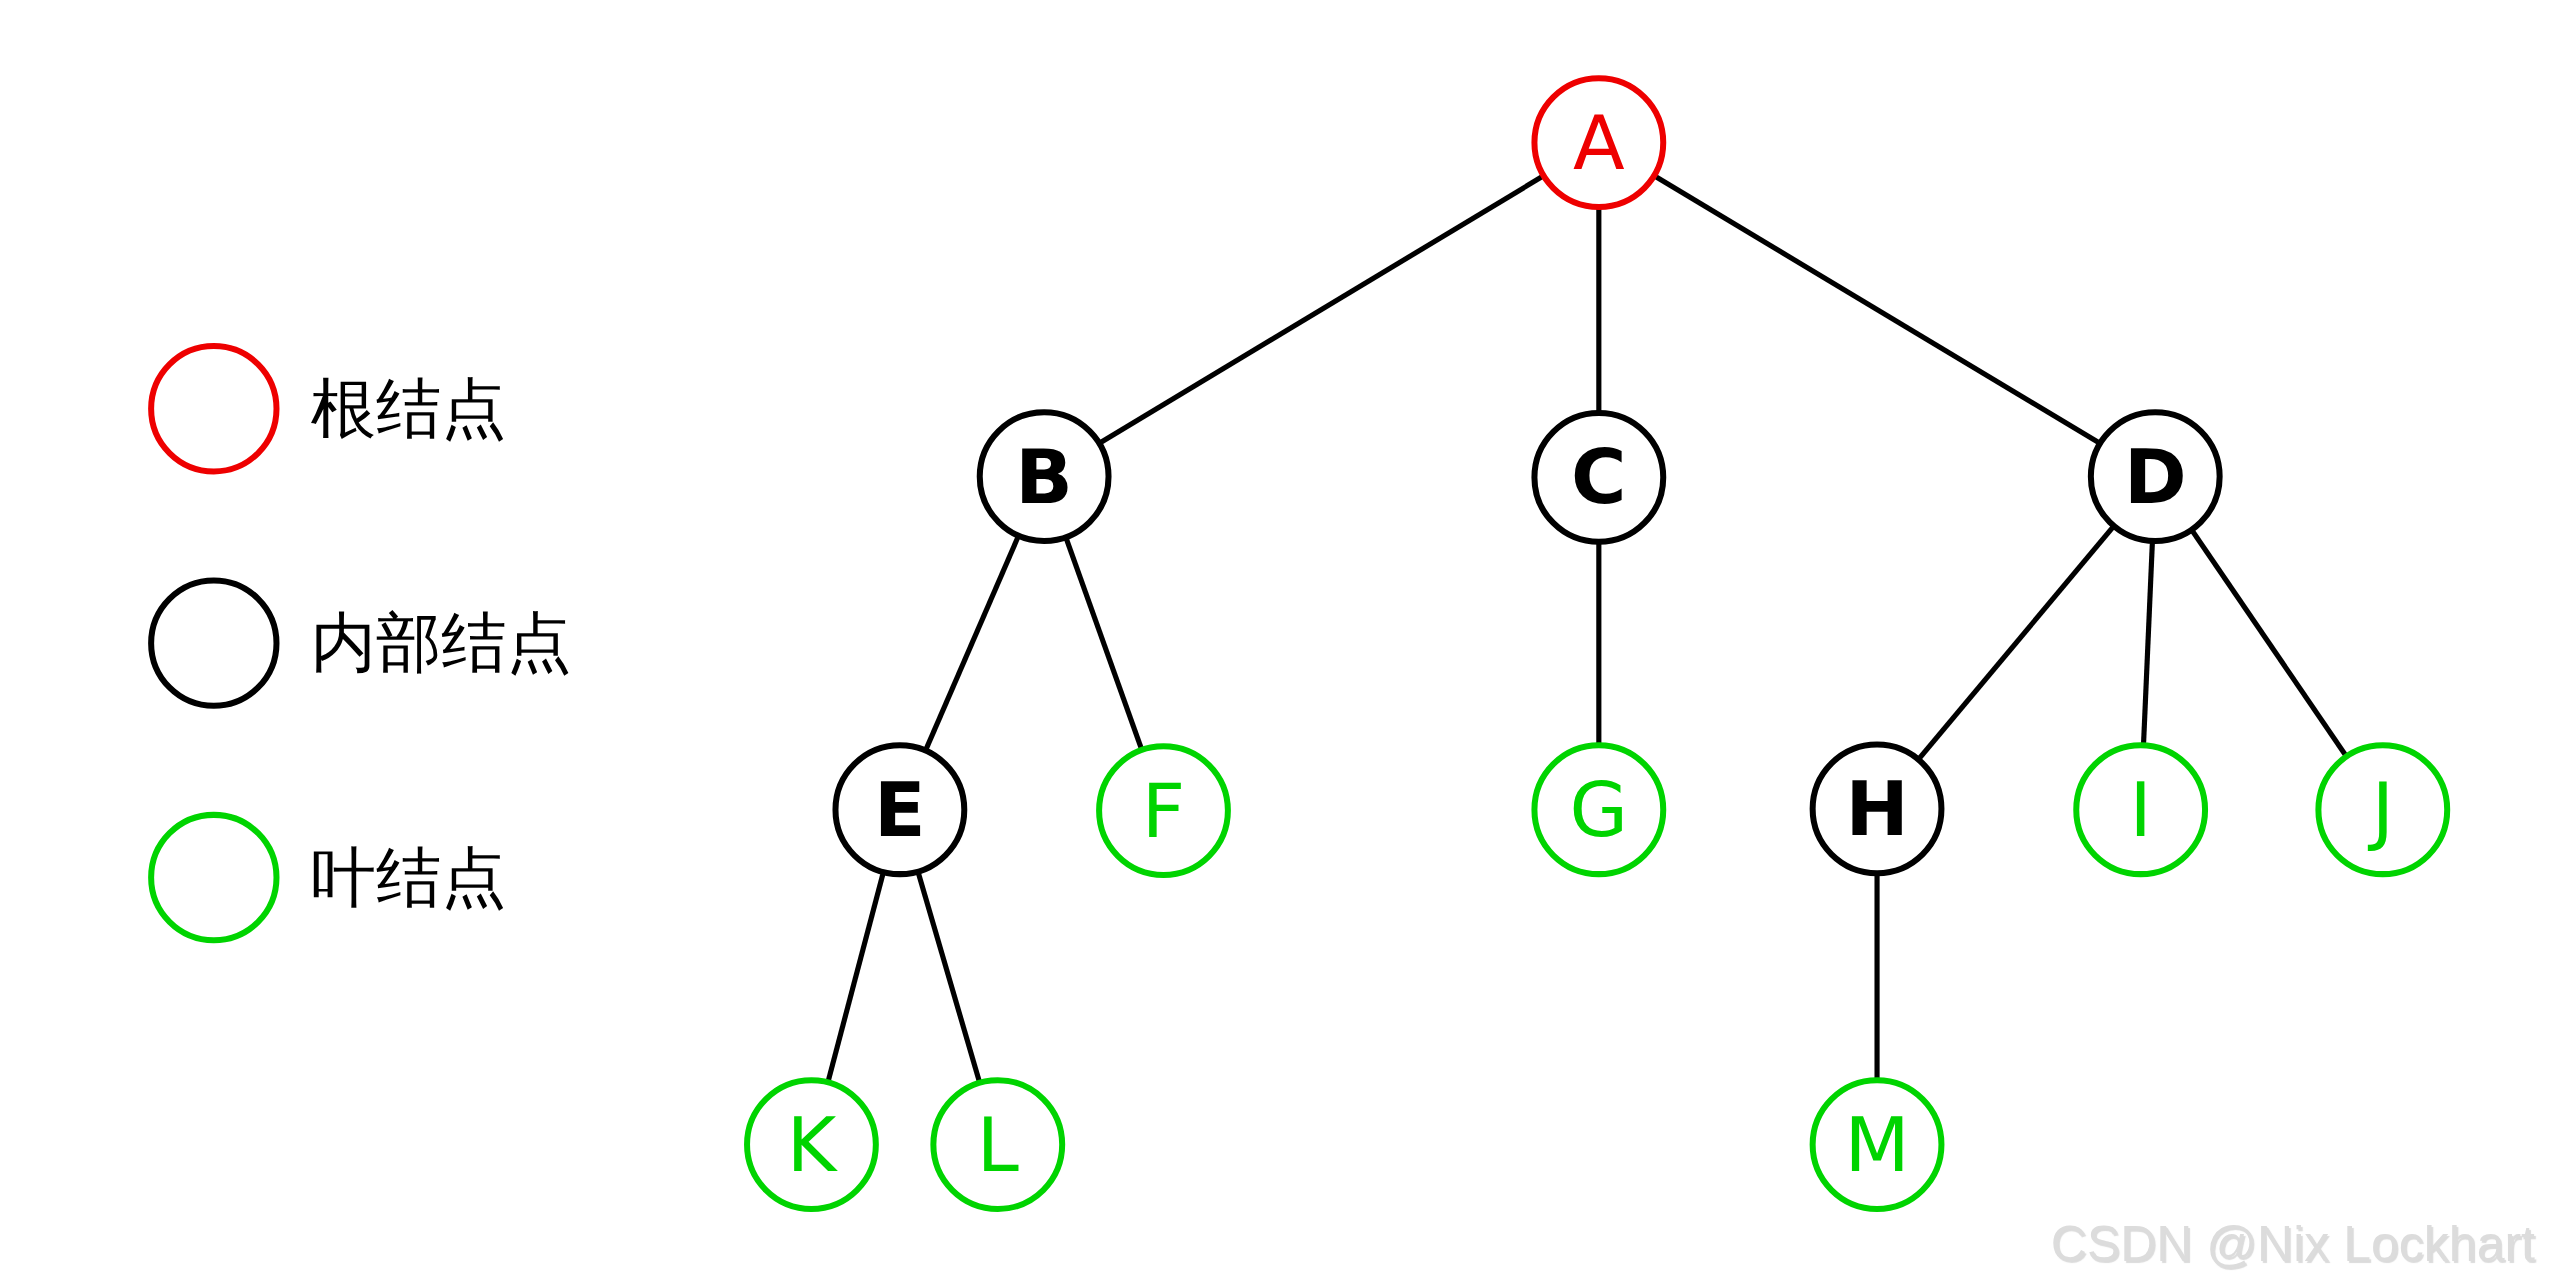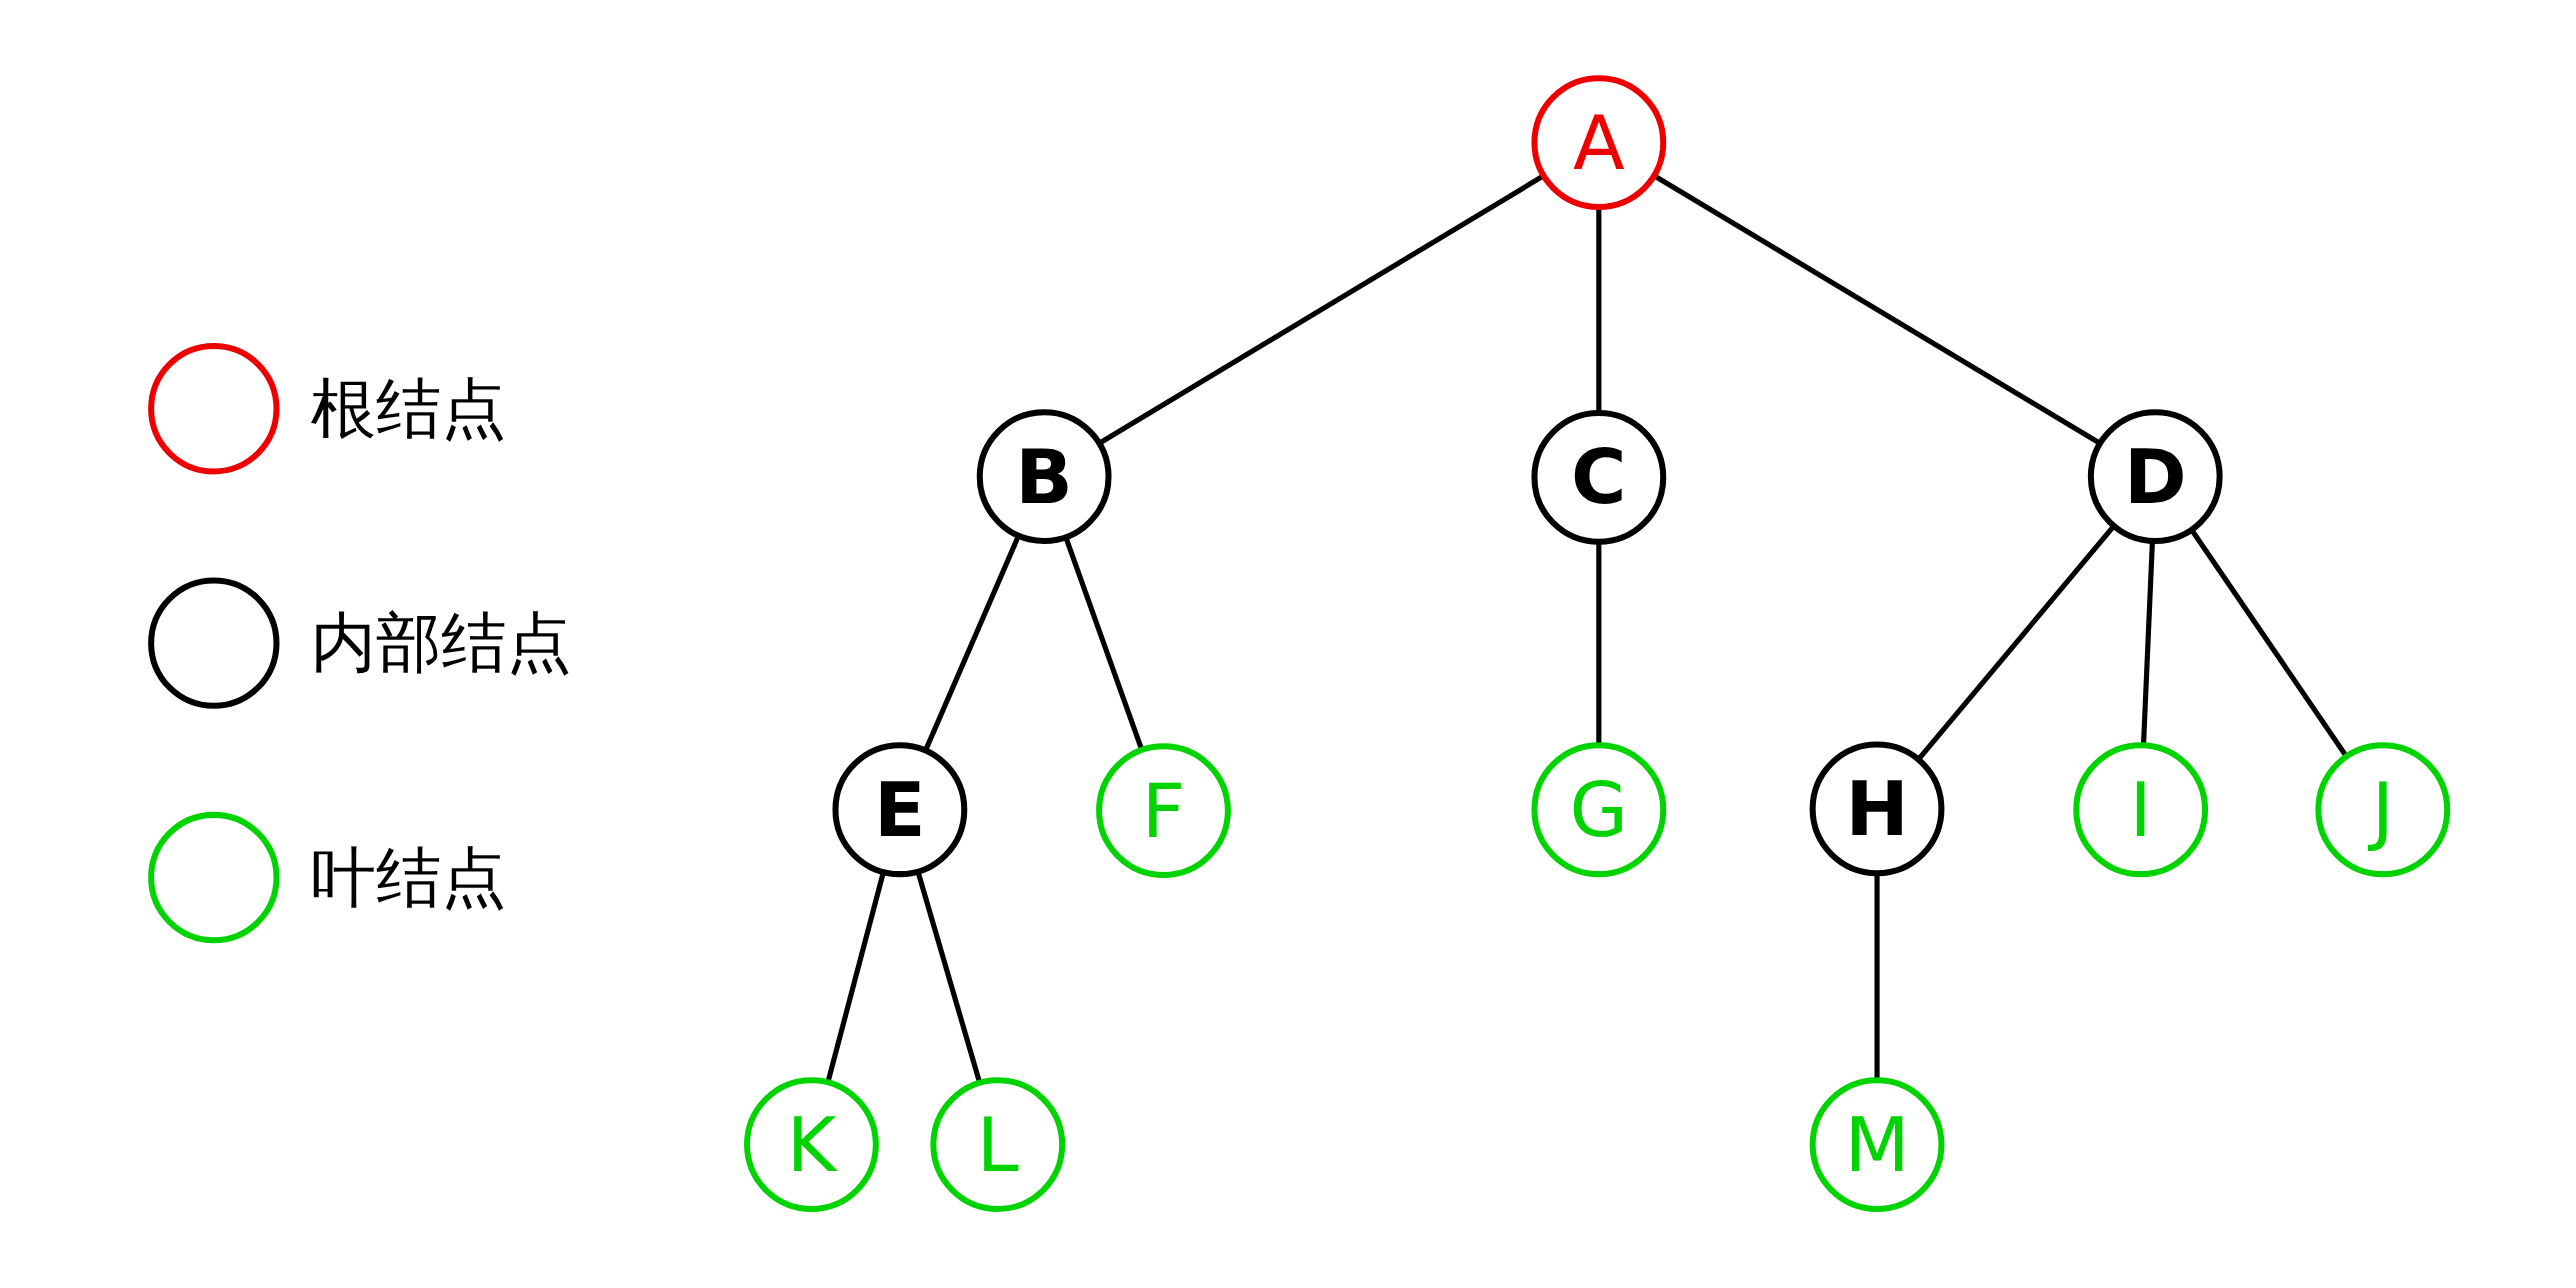--- a/index.html
+++ b/index.html
@@ -89,14 +89,15 @@
       <text x="1162" y="1333" fill="#00d400" text-anchor="middle" dominant-baseline="central" class="node-letter">L</text>
       <circle cx="2186" cy="1333" r="75" fill="#ffffff" stroke="#00d400" stroke-width="7"></circle>
       <text x="2186" y="1333" fill="#00d400" text-anchor="middle" dominant-baseline="central" class="node-letter">M</text>
       <circle cx="249" cy="476" r="73" fill="#ffffff" stroke="#ee0000" stroke-width="7"></circle>
       <text x="362" y="476" dominant-baseline="central" class="legend-label">根结点</text>
       <circle cx="249" cy="749" r="73" fill="#ffffff" stroke="#000000" stroke-width="7"></circle>
       <text x="362" y="749" dominant-baseline="central" class="legend-label">内部结点</text>
       <circle cx="249" cy="1022" r="73" fill="#ffffff" stroke="#00d400" stroke-width="7"></circle>
       <text x="362" y="1022" dominant-baseline="central" class="legend-label">叶结点</text>
     </svg>
+  <div class="watermark" style="color: rgb(220, 220, 220);">CSDN @Nix Lockhart</div>
 </div>
 
 
 </body></html>

